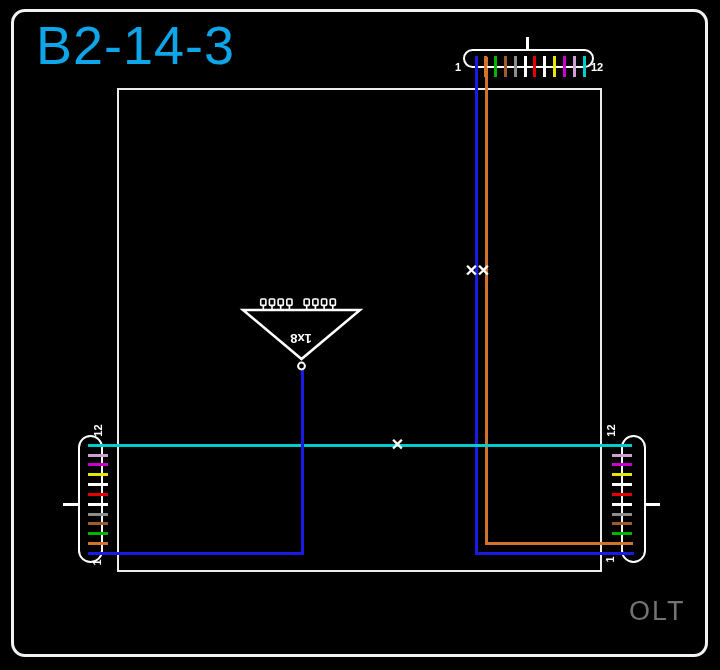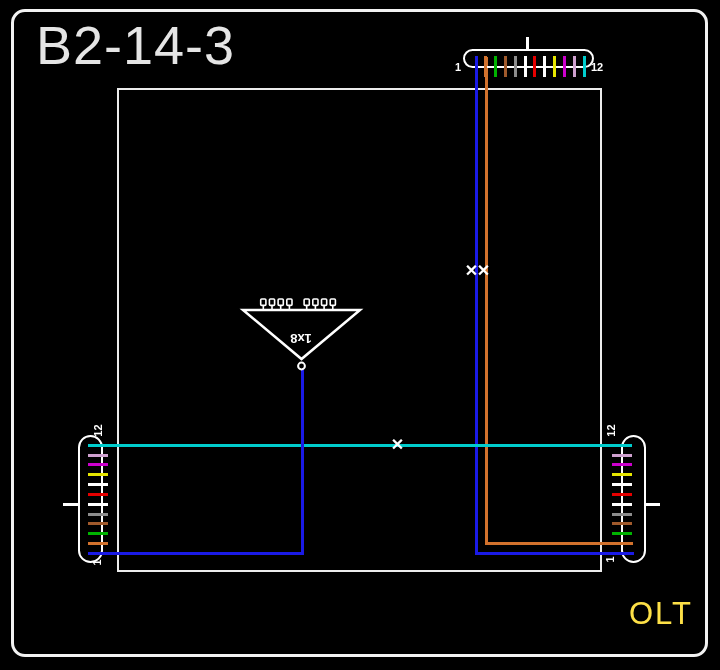--- a/index.html
+++ b/index.html
@@ -6,27 +6,27 @@
   #stage{
     position:relative;width:720px;height:670px;background:#000;overflow:hidden;
     font-family:"Liberation Sans",sans-serif;color:#fff;
   }
   .abs{position:absolute;}
   #outer-border{
     left:11px;top:9px;width:691px;height:642px;
     border:3px solid #f2f2f2;border-radius:14px;
   }
   #title{
-    left:36px;top:18px;font-size:54px;line-height:1.0;color:#e5e5e5;
+    left:36px;top:18px;font-size:54px;line-height:1.0;color:#0ea5e9;
     letter-spacing:1px;white-space:nowrap;
   }
   #inner-rect{
     left:117px;top:88px;width:481px;height:480px;border:2px solid #ececec;
   }
-  #olt-label{left:629px;top:596px;font-size:31px;color:#fde047;letter-spacing:2px;}
+  #olt-label{left:629px;top:596px;font-size:27px;color:#737373;letter-spacing:2px;}
 
   
   .stadium{border:2.5px solid #fff;background:transparent;}
   #top-connector-body{left:463px;top:49px;width:127px;height:15px;border-radius:11px;}
   #left-connector-body{left:78px;top:435px;width:21px;height:124px;border-radius:13px;}
   #right-connector-body{left:621px;top:435px;width:21px;height:124px;border-radius:13px;}
 
   .stem{background:#fff;}
   #top-connector-stem{left:526px;top:37px;width:2.5px;height:13px;}
   #left-connector-stem{left:63px;top:503px;width:15px;height:2.5px;}

